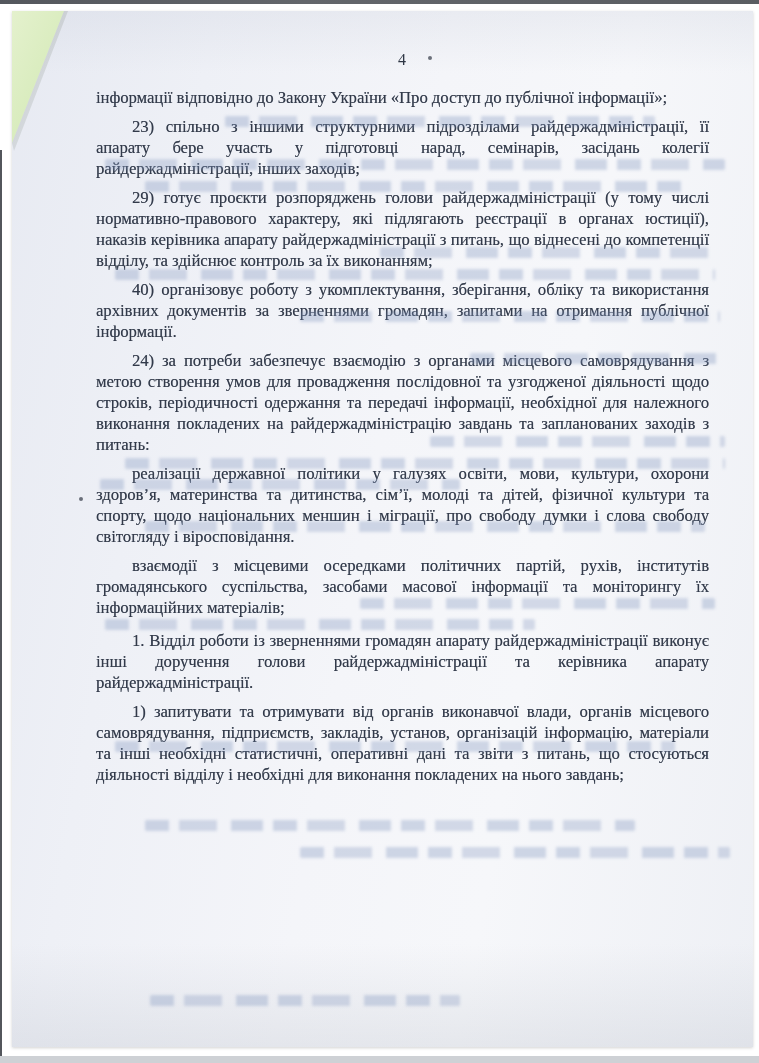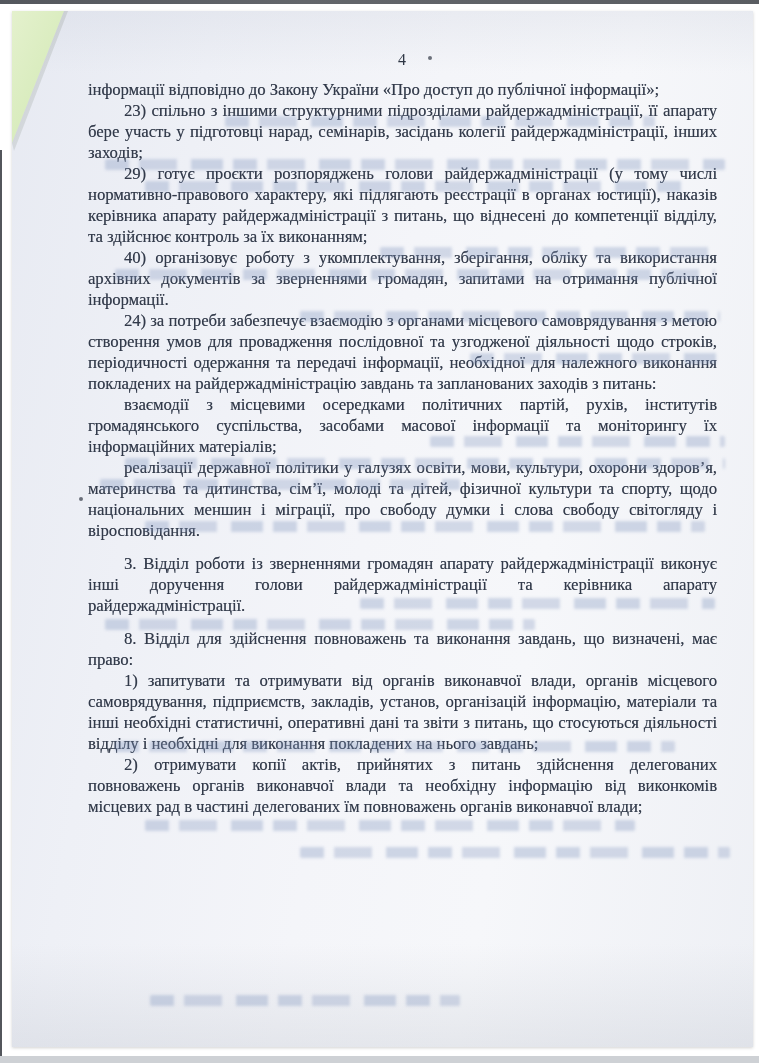--- a/index.html
+++ b/index.html
@@ -51,21 +51,21 @@
     text-align: justify;
     text-shadow: 0.25px 0 0 rgba(50,58,74,0.55);
   }
   .page-number {
     position: absolute; left: 76px; top: 40px; width: 629px;
     text-align: center;
     color: #2f3745;
     font-size: 16px;
     letter-spacing: 1px;
   }
-  p.para { margin: 0; }
+  p.para { margin: 8px; }
   p.para.indent { text-indent: 36px; }
   p.para.gap { margin-top: 12px; }
   
   .bleed-layer { position: absolute; left: 0; top: 0; width: 759px; height: 1063px; pointer-events: none; }
   .ghost {
     position: absolute; height: 11px; border-radius: 2px;
     filter: blur(1.7px); opacity: 0.33;
     background: repeating-linear-gradient(90deg,
       #7e93bd 0px, #7e93bd 24px, transparent 24px, transparent 34px,
       #8a9cc2 34px, #8a9cc2 72px, transparent 72px, transparent 86px,
@@ -88,26 +88,24 @@
   <div class="fold-shadow"></div>
 
   <div class="page-number">4</div>
 
   <div class="text-column">
     <p class="para">інформації  відповідно до Закону України «Про доступ до публічної інформації»;</p>
     <p class="para indent">23) спільно з іншими структурними підрозділами райдержадміністрації, її апарату бере участь у підготовці нарад, семінарів, засідань колегії райдержадміністрації, інших заходів;</p>
     <p class="para indent">29) готує проєкти розпоряджень голови райдержадміністрації (у тому числі нормативно-правового характеру, які підлягають реєстрації в органах юстиції), наказів керівника апарату райдержадміністрації з питань, що віднесені до компетенції відділу, та здійснює контроль за їх виконанням;</p>
     <p class="para indent">40) організовує роботу з укомплектування, зберігання, обліку та використання архівних документів за зверненнями громадян, запитами на отримання публічної інформації.</p>
     <p class="para indent">24) за потреби забезпечує взаємодію з органами місцевого самоврядування з метою створення умов для провадження послідовної та узгодженої діяльності щодо строків, періодичності  одержання та  передачі інформації, необхідної для належного виконання покладених на райдержадміністрацію завдань та запланованих заходів з питань:</p>
+    <p class="para indent">реалізації державної політики у галузях освіти, мови, культури, охорони здоров’я, материнства та дитинства, сім’ї, молоді та дітей, фізичної культури та спорту, щодо національних меншин і міграції, про свободу думки і слова свободу світогляду і віросповідання.</p>
     <p class="para indent">взаємодії з місцевими осередками політичних партій, рухів, інститутів громадянського суспільства, засобами масової інформації та моніторингу їх інформаційних матеріалів;</p>
-    <p class="para indent">реалізації державної політики у галузях освіти, мови, культури, охорони здоров’я, материнства та дитинства, сім’ї, молоді та дітей, фізичної культури та спорту, щодо національних меншин і міграції, про свободу думки і слова свободу світогляду і віросповідання.</p>
-    <p class="para indent gap">3. Відділ роботи із зверненнями громадян апарату райдержадміністрації виконує інші доручення голови райдержадміністрації та керівника апарату райдержадміністрації.</p>
-    <p class="para indent gap">8. Відділ для здійснення повноважень та виконання завдань, що визначені, має право:</p>
+    <p class="para indent gap">1. Відділ роботи із зверненнями громадян апарату райдержадміністрації виконує інші доручення голови райдержадміністрації та керівника апарату райдержадміністрації.</p>
     <p class="para indent">1) запитувати та отримувати від органів виконавчої влади, органів місцевого самоврядування, підприємств, закладів, установ, організацій інформацію, матеріали та інші необхідні статистичні, оперативні дані та звіти з питань, що стосуються діяльності відділу і  необхідні для виконання покладених на нього завдань;</p>
-    <p class="para indent">2) отримувати копії актів, прийнятих з питань здійснення делегованих повноважень органів виконавчої влади та необхідну інформацію від виконкомів місцевих рад в частині делегованих їм повноважень органів виконавчої влади;</p>
   </div>
 </div>
 
 <div class="bleed-layer">
     <div class="ghost" style="top: 116px; left: 225px; width: 430px;"></div>
     <div class="ghost" style="top: 159px; left: 105px; width: 620px;"></div>
     <div class="ghost" style="top: 181px; left: 145px; width: 540px;"></div>
     <div class="ghost" style="top: 247px; left: 380px; width: 330px;"></div>
     <div class="ghost" style="top: 269px; left: 115px; width: 600px;"></div>
     <div class="ghost" style="top: 311px; left: 300px; width: 420px;"></div>

